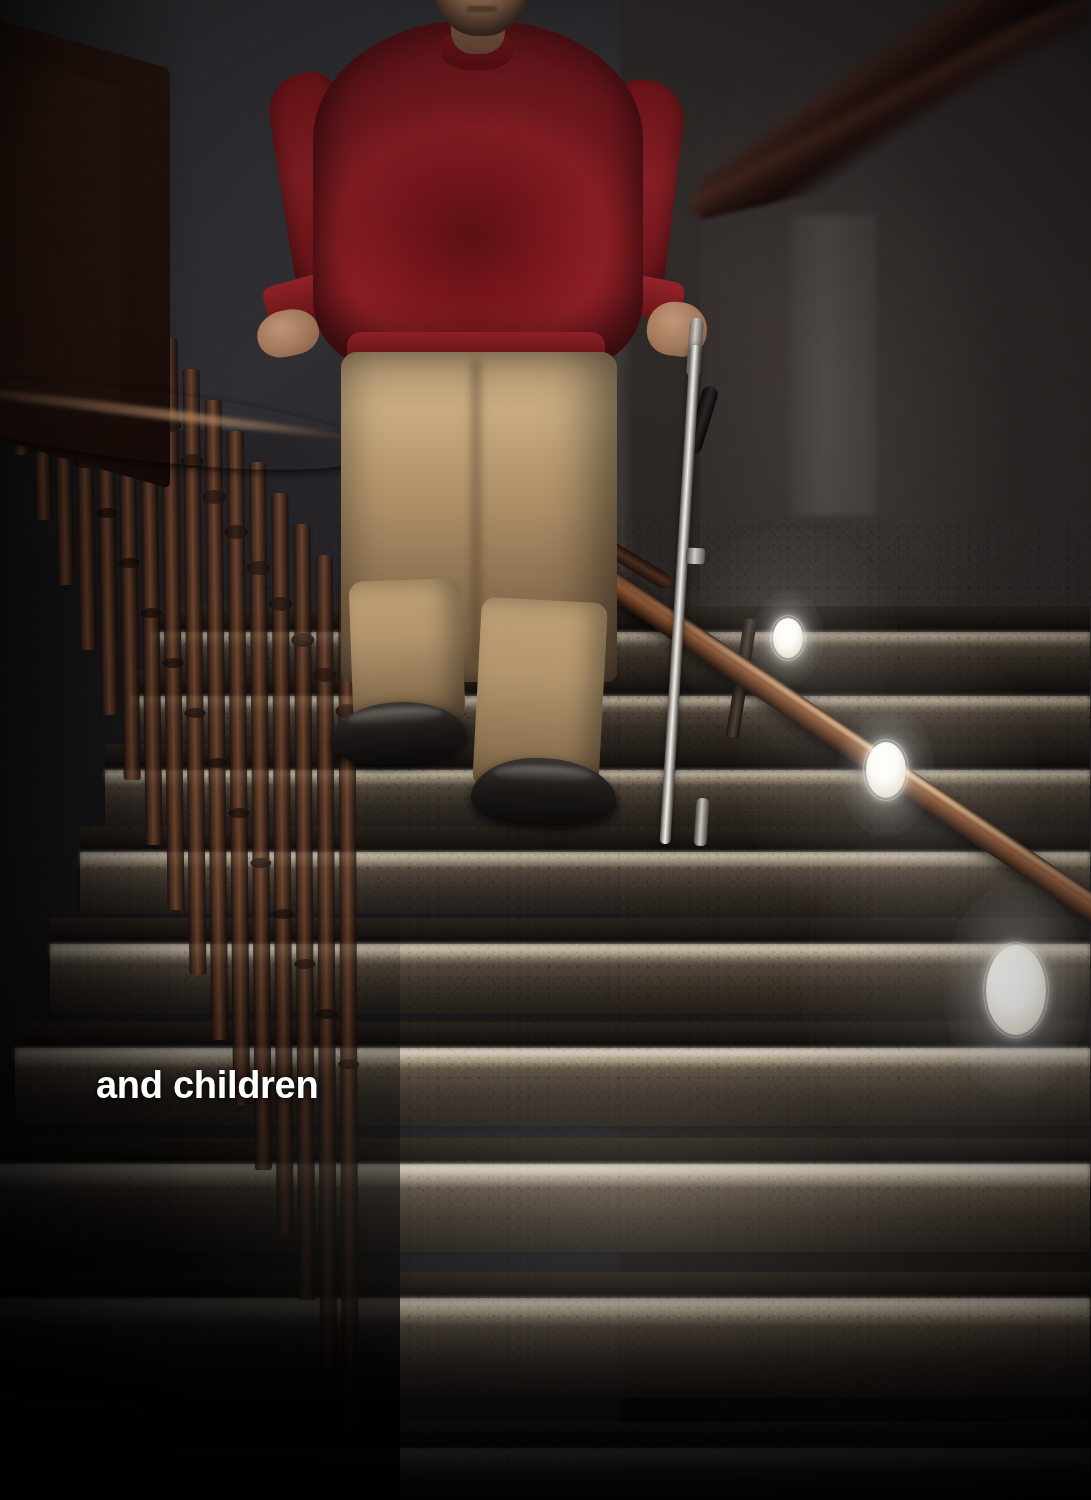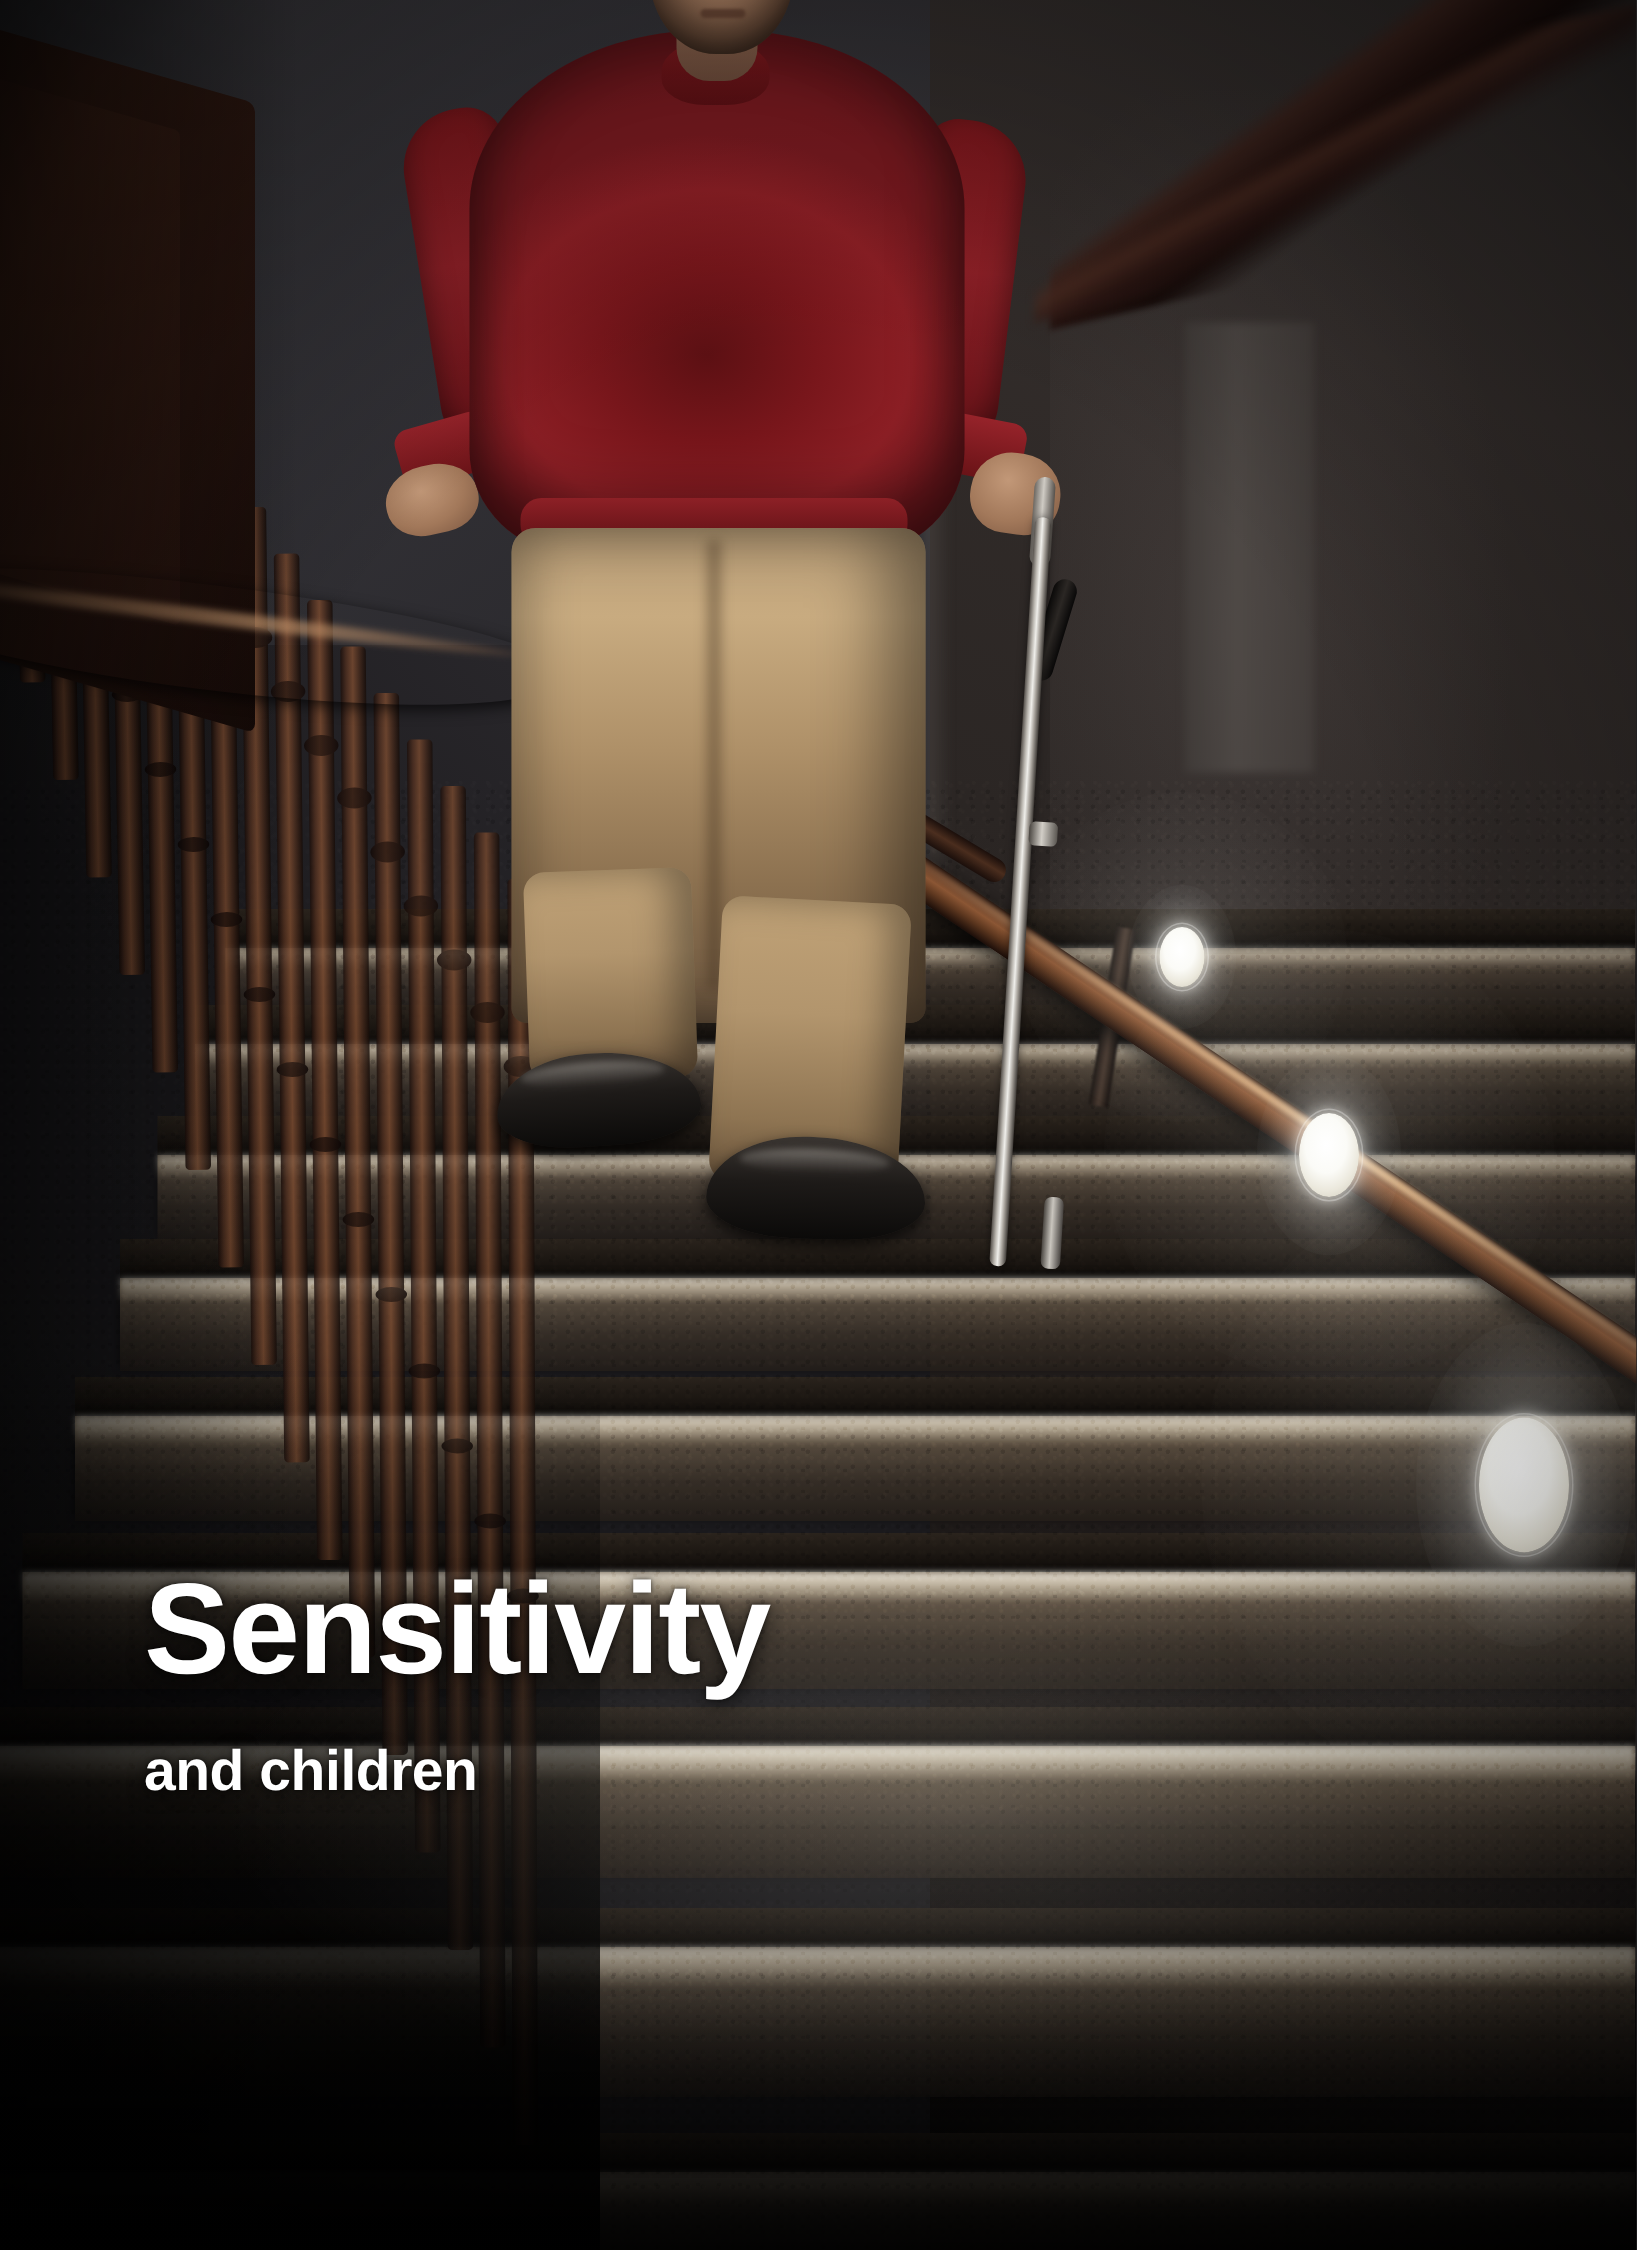--- a/index.html
+++ b/index.html
@@ -551,20 +551,19 @@
   <div class="layer" id="cane-collar"></div>
   <div class="layer" id="cane-ferrule"></div>
 
   <div class="layer" id="wash-lower"></div>
   <div class="layer" id="left-fade"></div>
   <div class="layer" id="vignette"></div>
   <div class="layer" id="bottom-fade"></div>
 
   <div class="layer" id="copy">
     <div id="headline">
-      <span class="ln">Sensitivity</span>
     </div>
     <div id="subhead">
       <span class="ln">and children</span>
     </div>
   </div>
 
 </div>
 
 </body></html>

